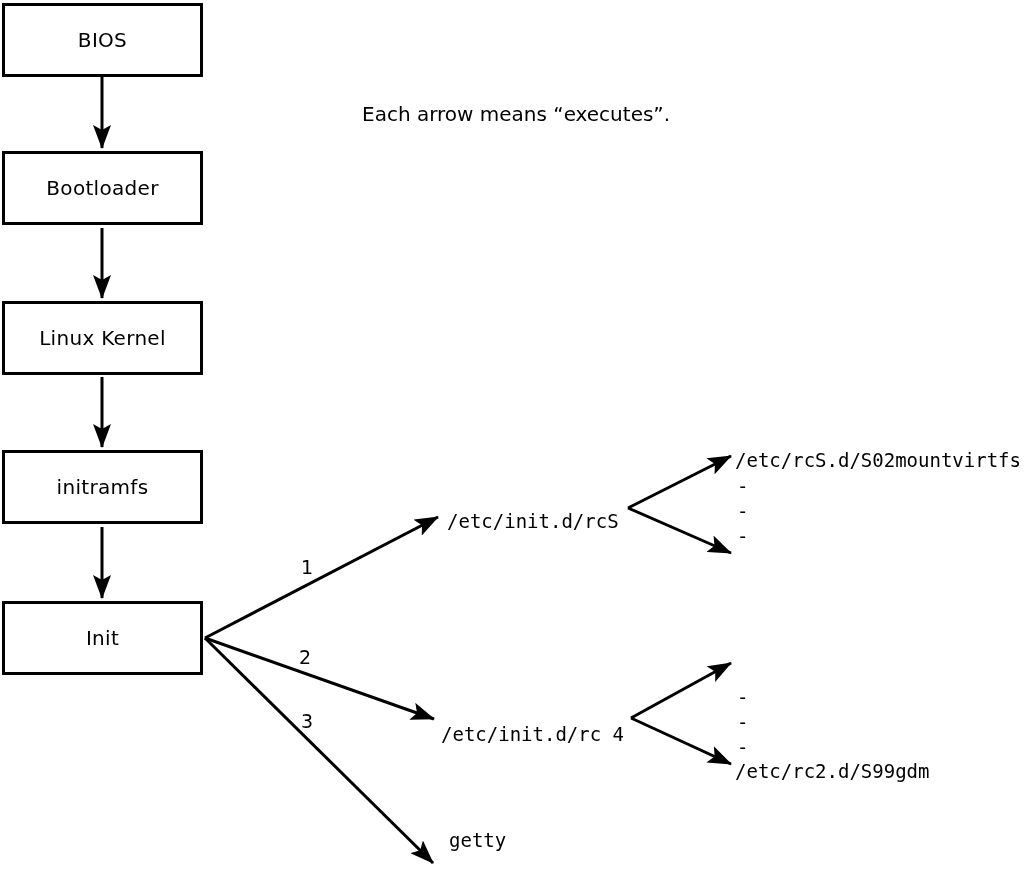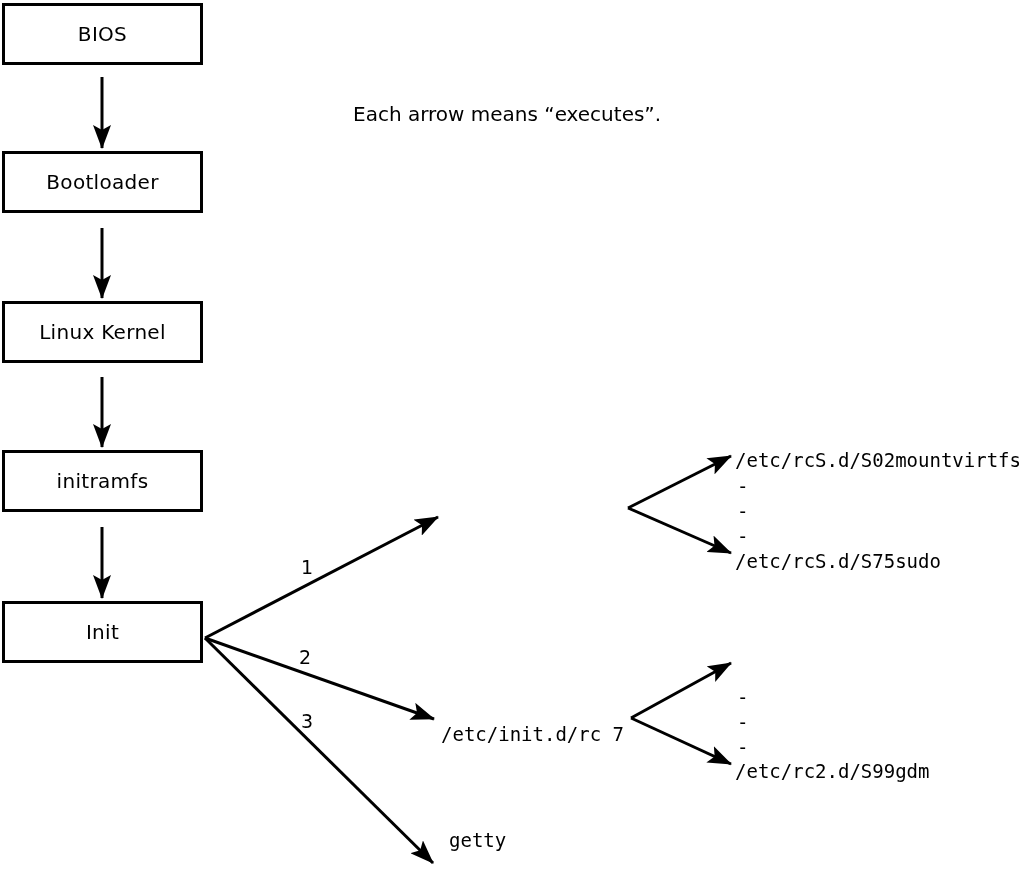--- a/index.html
+++ b/index.html
@@ -20,36 +20,36 @@
     position: absolute;
     left: 0;
     top: 0;
     width: 1024px;
     height: 875px;
   }
   .box {
     position: absolute;
     left: 2px;
     width: 201px;
-    height: 62px;
+    height: 74px;
     box-sizing: border-box;
     border: 3px solid #000000;
     background: #ffffff;
     display: flex;
     align-items: center;
     justify-content: center;
   }
   .box-label {
     font-size: 20px;
     letter-spacing: 0.3px;
     white-space: nowrap;
   }
   .note {
     position: absolute;
-    left: 353px;
+    left: 362px;
     top: 101px;
     font-size: 20px;
     line-height: 26px;
     white-space: nowrap;
   }
   .mono {
     position: absolute;
     font-family: "DejaVu Sans Mono", "Liberation Mono", monospace;
     font-size: 19px;
     line-height: 24px;
@@ -112,29 +112,29 @@
     <span class="box-label">initramfs</span>
   </div>
   <div class="box" style="top:601px">
     <span class="box-label">Init</span>
   </div>
 
   <span class="branch-num" style="left:301px; top:555px">1</span>
   <span class="branch-num" style="left:299px; top:645px">2</span>
   <span class="branch-num" style="left:301px; top:709px">3</span>
 
+  <span class="mono" style="left:447px; top:493px">/etc/init.d/rcS</span>
   <span class="mono" style="left:735px; top:432px">/etc/rcS.d/S02mountvirtfs</span>
   <div class="mono dashes" style="left:737px; top:458px">
     <span>-</span>
     <span>-</span>
     <span>-</span>
   </div>
-  <span class="mono" style="left:735px; top:533px">/etc/rcS.d/S75sudo</span>
 
-  <span class="mono" style="left:441px; top:706px">/etc/init.d/rc 7</span>
+  <span class="mono" style="left:441px; top:706px">/etc/init.d/rc 4</span>
   <div class="mono dashes" style="left:737px; top:669px">
     <span>-</span>
     <span>-</span>
     <span>-</span>
   </div>
   <span class="mono" style="left:735px; top:743px">/etc/rc2.d/S99gdm</span>
 
   <span class="mono" style="left:449px; top:812px">getty</span>
 
 </div>

